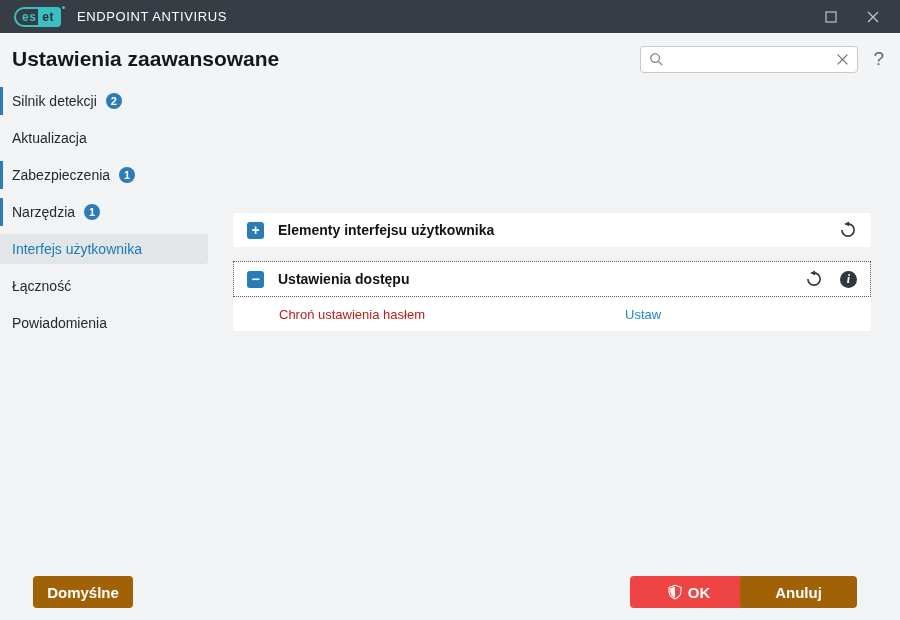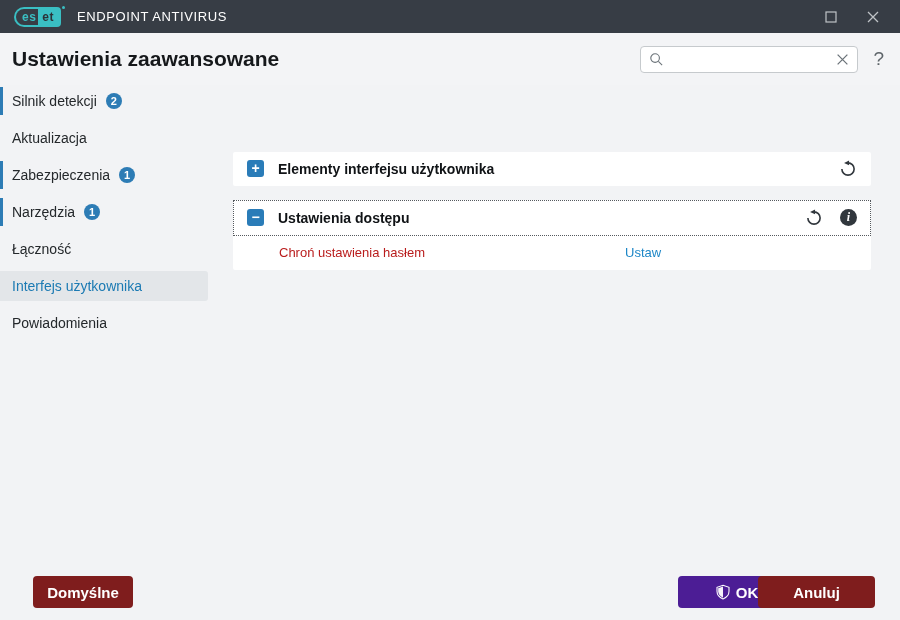--- a/index.html
+++ b/index.html
@@ -55,21 +55,21 @@
     display:flex; align-items:center; padding:0 8px;
   }
   .search-input{
     border:none; outline:none; flex:1; min-width:0;
     font-size:13px; color:#333; background:transparent; margin:0 4px;
     font-family:"Liberation Sans",sans-serif;
   }
   .help{ margin-left:15px; color:#5d6469; font-size:19px; font-weight:400; cursor:pointer; }
 
   
-  .page-body{ display:flex; align-items:center; }
+  .page-body{ display:flex; align-items:flex-end; }
 
   
   .sidebar{ width:233px; flex:0 0 233px; padding-top:1px; }
   .nav-item{
     position:relative; height:30px; width:208px;
     margin-bottom:7px;
     display:flex; align-items:center;
     padding-left:12px;
     font-size:14px; color:#24282b; cursor:pointer;
   }
@@ -122,25 +122,25 @@
 
   
   .btn{
     position:absolute; height:32px; bottom:12px;
     border:none; border-radius:4px;
     color:#fff; font-size:15px; font-weight:700;
     font-family:"Liberation Sans", sans-serif;
     display:flex; align-items:center; justify-content:center; gap:5px;
     cursor:pointer;
   }
-  .btn-gray{ background:#7f1d1d; }
-  .btn-blue{ background:#4c1d95;margin-left:48px; }
+  .btn-gray{ background:#a16207; }
+  .btn-blue{ background:#ef4444; }
   #btn-default{ left:33px; width:100px; }
   #btn-ok{ left:630px; width:117px; }
-  #btn-cancel{ left:758px; width:117px; }
+  #btn-cancel{ left:740px; width:117px; }
 </style>
 </head>
 <body>
 
 <div class="titlebar">
   <div class="logo">
     <span class="logo-left">es</span>
     <span class="logo-right">et</span>
     <span class="logo-tm"></span>
   </div>
@@ -185,25 +185,25 @@
       <span>Aktualizacja</span>
     </div>
     <div class="nav-item accent">
       <span>Zabezpieczenia</span>
       <span class="badge">1</span>
     </div>
     <div class="nav-item accent">
       <span>Narzędzia</span>
       <span class="badge">1</span>
     </div>
+    <div class="nav-item selected">
+      <span>Interfejs użytkownika</span>
+    </div>
     <div class="nav-item">
       <span>Łączność</span>
-    </div>
-    <div class="nav-item selected">
-      <span>Interfejs użytkownika</span>
     </div>
     <div class="nav-item">
       <span>Powiadomienia</span>
     </div>
   </div>
 
   <div class="main">
 
     <div class="panel">
       <div class="panel-header">

